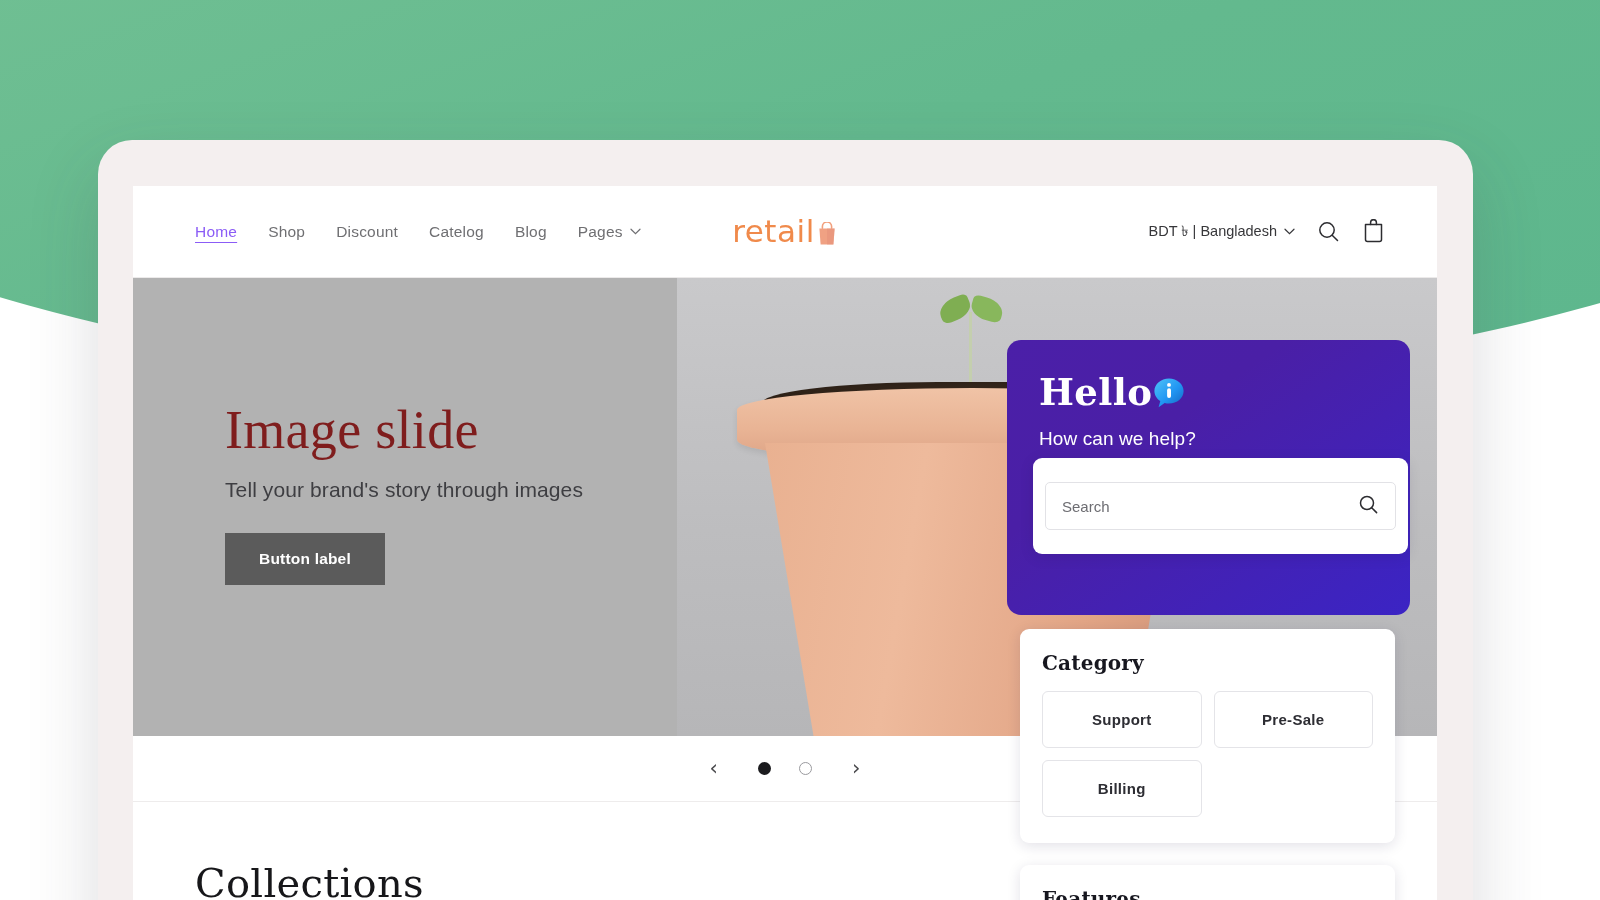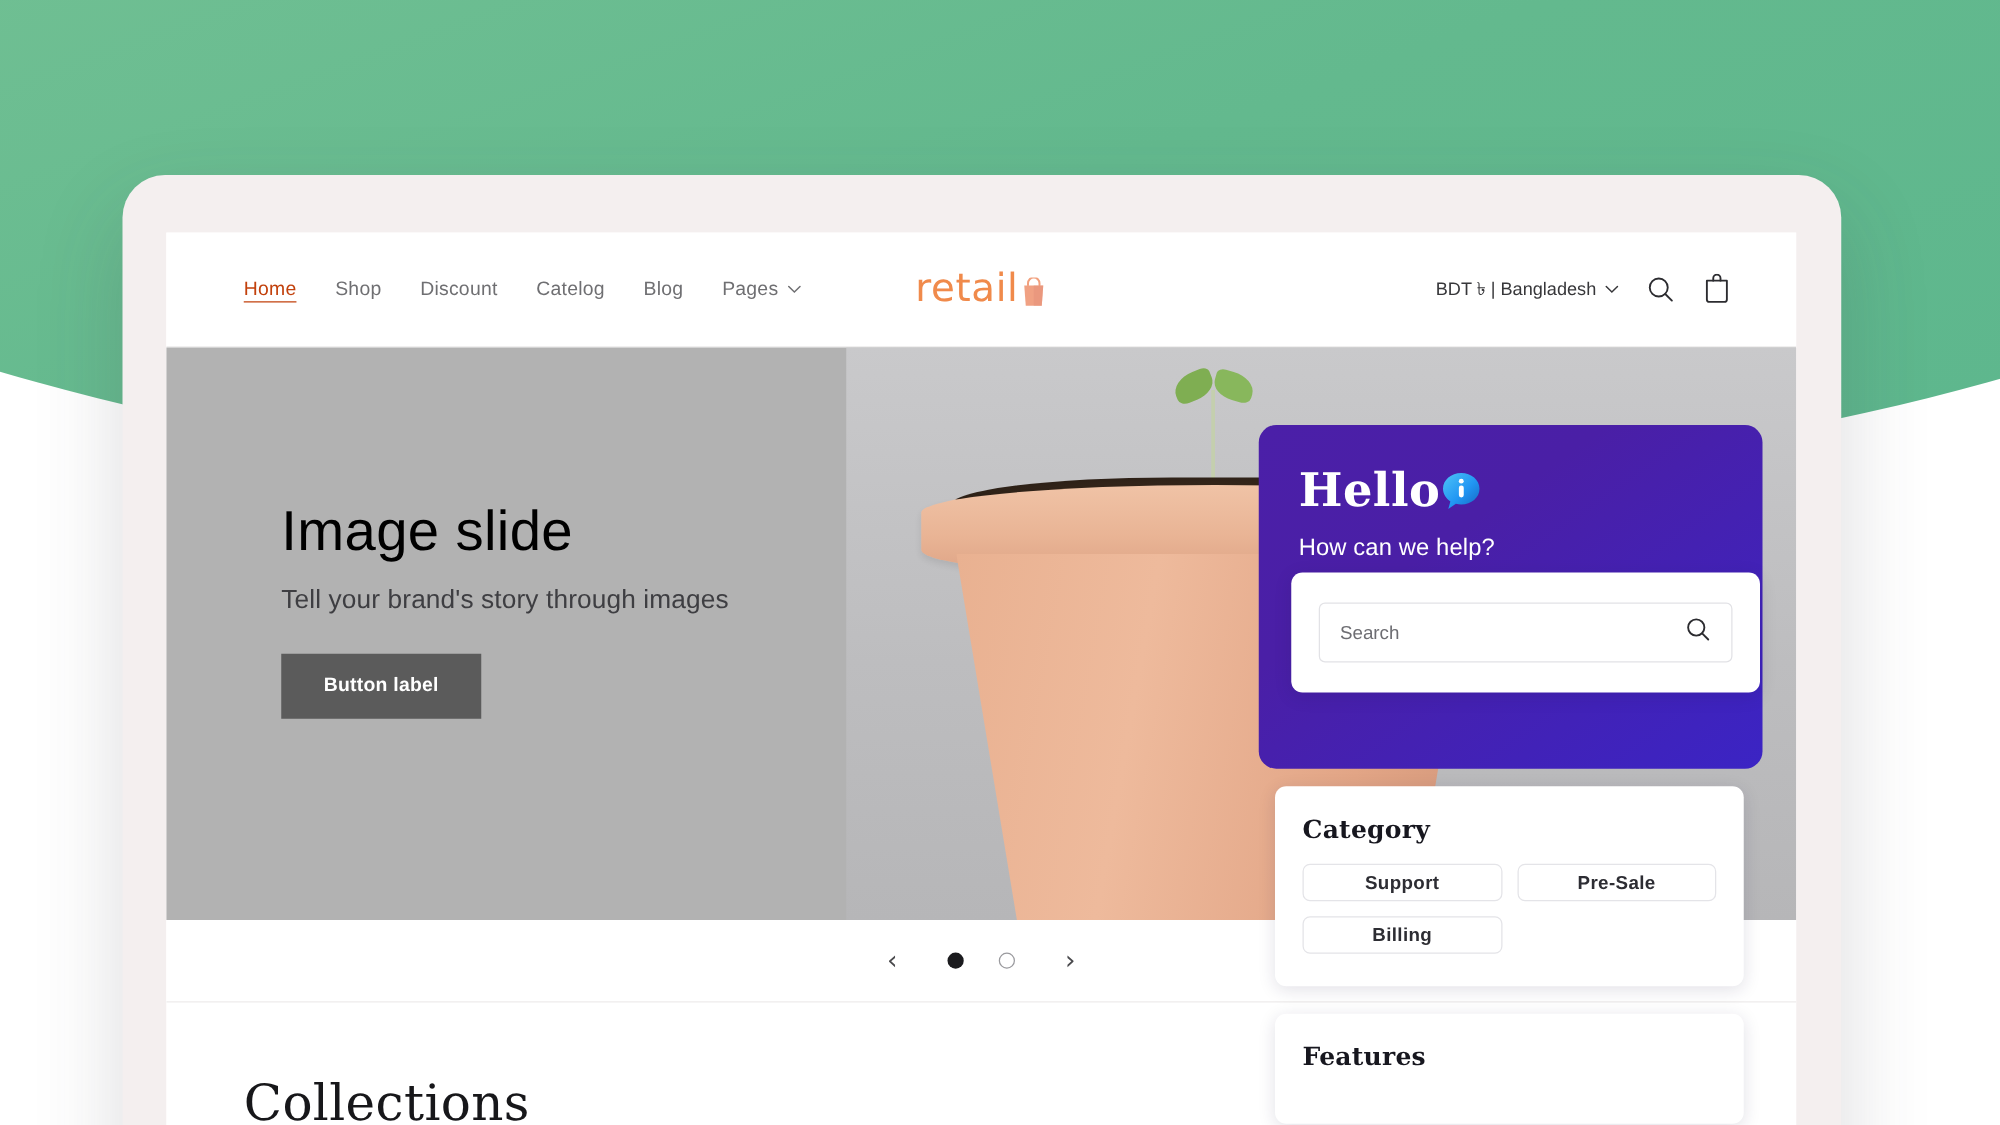--- a/index.html
+++ b/index.html
@@ -61,21 +61,21 @@
   }
   #main-nav { display: flex; align-items: center; gap: 31px; }
   .nav-link {
     font-size: 15.5px;
     color: #6f6f72;
     letter-spacing: .2px;
     cursor: pointer;
     white-space: nowrap;
   }
   .nav-link.active {
-    color: #c2410c;
+    color: #8b5cf6;
     text-decoration: underline;
     text-underline-offset: 5px;
     text-decoration-thickness: 1.4px;
   }
   .nav-link.has-caret { display: inline-flex; align-items: center; gap: 7px; }
 
   #brand {
     position: absolute;
     left: 0; right: 0;
     display: flex;
@@ -161,23 +161,23 @@
   }
   #leaf-l { left: 262px; top: 20px; transform: rotate(-22deg); }
   #leaf-r { left: 294px; top: 20px; transform: rotate(16deg) scaleX(-1); background:#88b75c; }
 
   #hero-copy {
     position: absolute;
     left: 92px; top: 122px;
     z-index: 3;
   }
   #hero-title {
-    font-family: Liberation Sans, sans-serif;
-    font-size: 45px;
-    color: #000000;
+    font-family: Liberation Serif, serif;
+    font-size: 54px;
+    color: #7f1d1d;
     letter-spacing: .3px;
     line-height: 1.12;
   }
   #hero-sub {
     margin-top: 18px;
     font-size: 21px;
     color: #3e3e42;
     letter-spacing: .1px;
   }
   #hero-button {
@@ -269,21 +269,21 @@
     position: relative;
     background: #ffffff;
     border-radius: 9px;
     box-shadow: 0 3px 14px rgba(28,20,70,.13);
     margin-left: 13px;
     width: 375px;
   }
   #search-card {
     position: absolute;
     top: 118px; left: 13px;
-    padding: 24px 22px;
+    padding: 24px 12px;
   }
   #search-box {
     display: flex;
     align-items: center;
     border: 1px solid #e2e2e6;
     border-radius: 5px;
     height: 48px;
     padding: 0 16px;
   }
   #search-input {
@@ -312,21 +312,21 @@
     margin-bottom: 16px;
   }
   #category-grid {
     display: grid;
     grid-template-columns: 1fr 1fr;
     gap: 12px;
   }
   .category-btn {
     border: 1px solid #e4e4e8;
     border-radius: 6px;
-    height: 30px;
+    height: 57px;
     display: flex;
     align-items: center;
     justify-content: center;
     font-size: 15px;
     font-weight: bold;
     color: #2d2d33;
     letter-spacing: .3px;
     cursor: pointer;
     background: #fff;
   }

